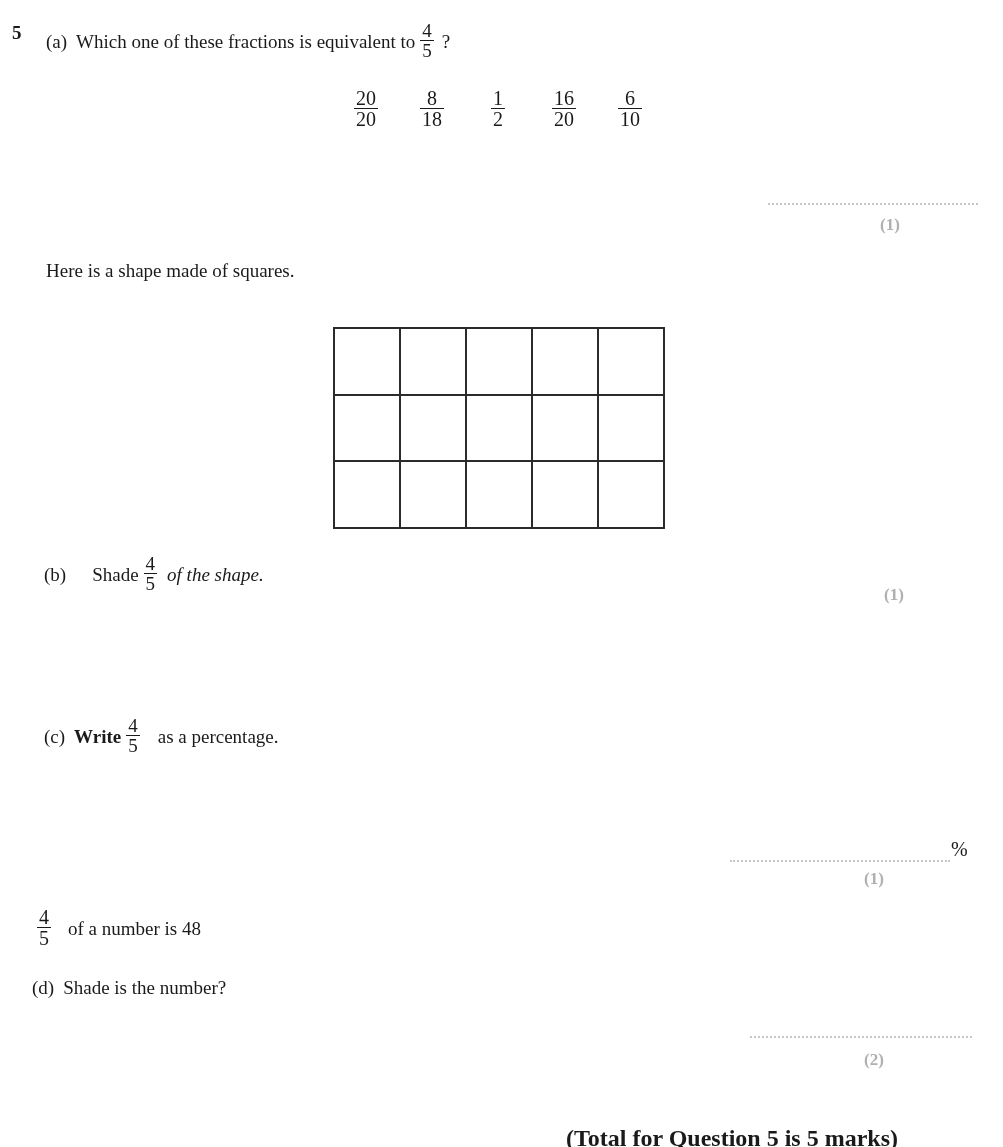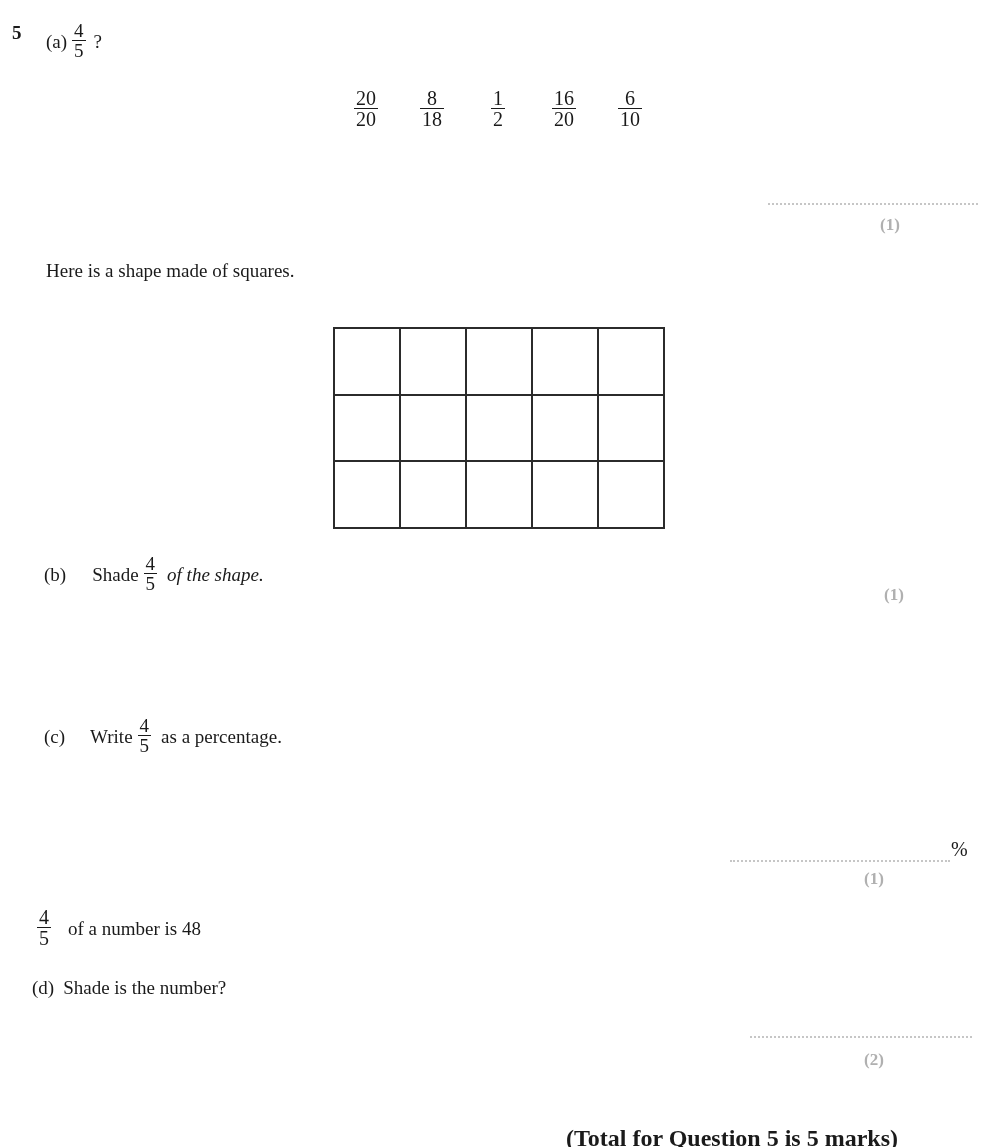--- a/index.html
+++ b/index.html
@@ -115,20 +115,21 @@
     margin-top: 28px;
   }
 </style>
 </head>
 <body>
 
 <div class="abs qnum">5</div>
 
 <div class="abs inline-row" style="left:46px; top:22px;">
   <span class="part-label">(a)</span>
+  <span class="body-text" style="margin-left:9px;">Which one of these fractions is equivalent to</span>
   <span class="frac">
     <span class="num">4</span>
     <span class="den">5</span>
   </span>
   <span class="body-text" style="margin-left:3px;">?</span>
 </div>
 
 <div class="options">
   <div class="opt">
     <span class="frac frac-lg">
@@ -191,26 +192,26 @@
   <span class="frac">
     <span class="num">4</span>
     <span class="den">5</span>
   </span>
   <span class="body-text" style="margin-left:5px;font-style:italic;">of the shape.</span>
 </div>
 <div class="mark" style="left:884px; top:585px;">(1)</div>
 
 <div class="abs inline-row" style="left:44px; top:717px;">
   <span class="part-label">(c)</span>
-  <span class="body-text" style="margin-left:25px;">Write</span>
+  <span class="body-text" style="margin-left:9px;font-weight:bold;">Write</span>
   <span class="frac">
     <span class="num">4</span>
     <span class="den">5</span>
   </span>
-  <span class="body-text" style="margin-left:5px;">as a percentage.</span>
+  <span class="body-text" style="margin-left:13px;">as a percentage.</span>
 </div>
 
 <div class="dotline" style="left:730px; top:860px; width:220px;"></div>
 <div class="pct" style="left:951px; top:838px;">%</div>
 <div class="mark" style="left:864px; top:869px;">(1)</div>
 
 <div class="abs inline-row" style="left:32px; top:908px;">
   <span class="frac frac-lg">
     <span class="num">4</span>
     <span class="den">5</span>

